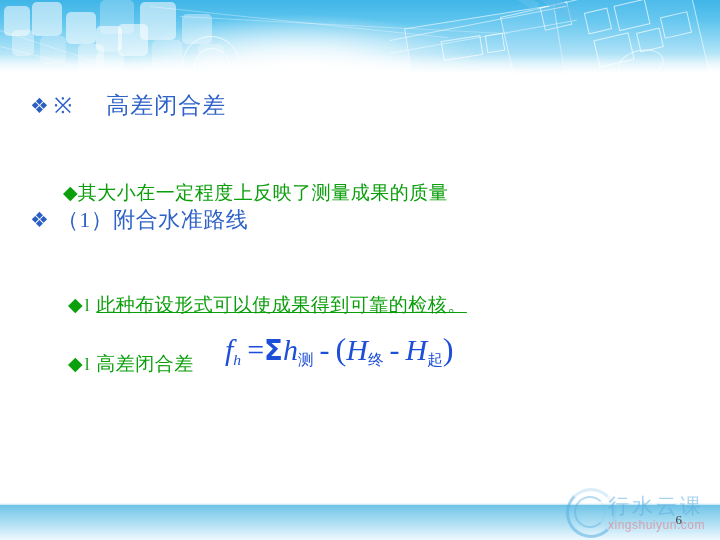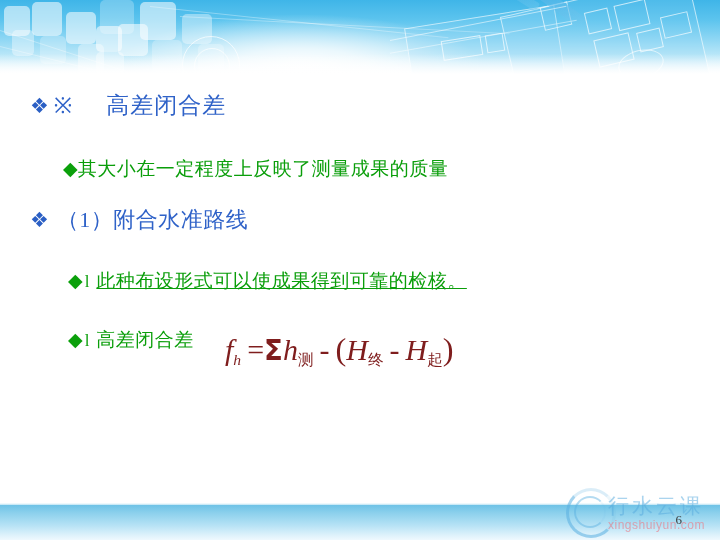--- a/index.html
+++ b/index.html
@@ -104,20 +104,21 @@
     font-size: 19px;
     line-height: 1;
   }
   .txt-blue {
     color: #2f62c8;
     font-family: "Liberation Serif", "DejaVu Serif", serif;
   }
   .txt-green {
     color: #0a9e0a;
     font-family: "Liberation Serif", "DejaVu Serif", serif;
+    margin-top: 24px;
   }
 
   .l1 { left: 30px; top: 13px; }
   .l1 .bullet { margin-right: 5px; }
   .l1 .mark { color:#2f62c8; font-size: 22px; }
   .l1 .main { font-size: 23px; letter-spacing: 1px; margin-left: 34px; }
 
   .l2 { left: 63px; top: 80px; }
   .l2 .main { font-size: 19px; letter-spacing: 0.5px; }
 
@@ -131,21 +132,21 @@
 
   .l5 { left: 68px; top: 251px; }
   .l5 .rom { font-size: 17px; margin: 0 7px 0 2px; color:#0a9e0a;}
   .l5 .main { font-size: 19px; letter-spacing: 0.5px; }
 
   
   .formula {
     position: absolute;
     left: 225px;
     top: 255px;
-    color: #7f1d1d;
+    color: #1d4ed8;
     font-family: "Liberation Serif", "DejaVu Serif", serif;
     font-size: 30px;
     white-space: nowrap;
   }
   .formula .it { font-style: italic; }
   .formula sub {
     font-size: 0.52em;
     font-style: normal;
     vertical-align: -0.32em;
   }

